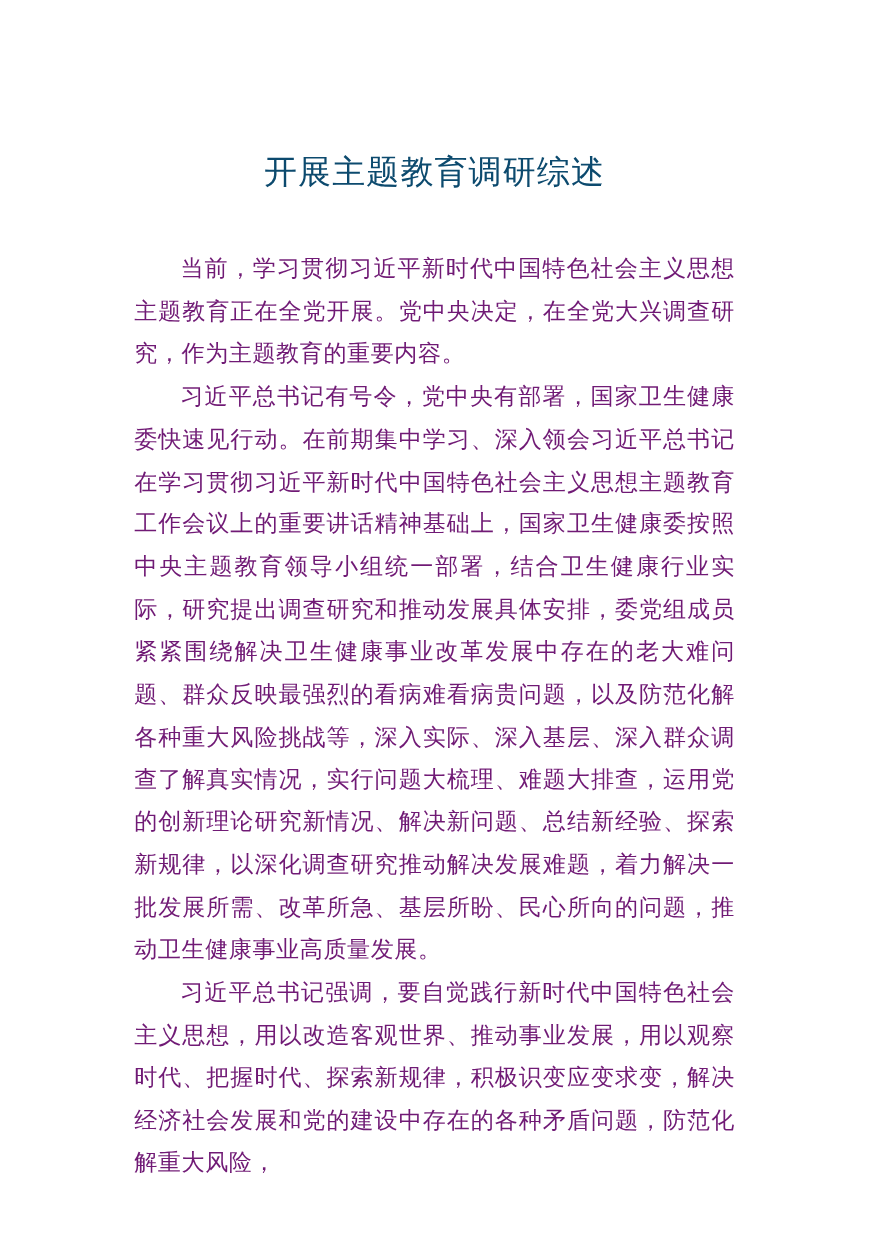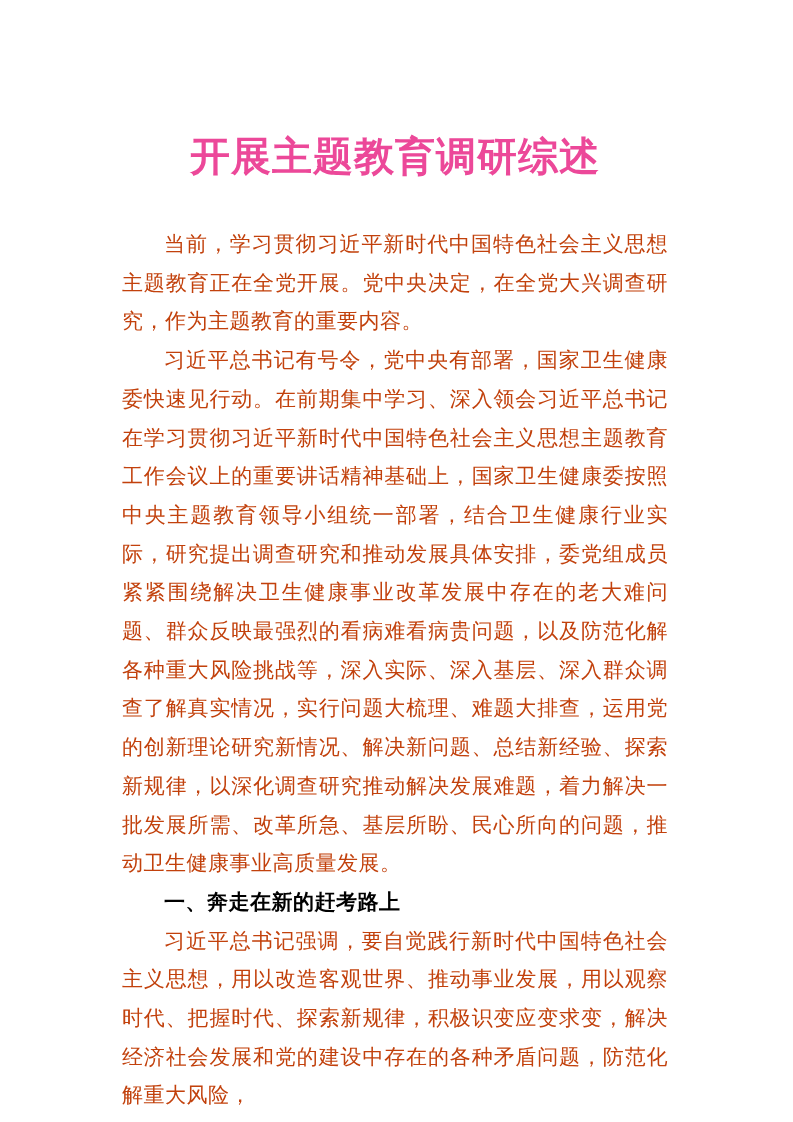--- a/index.html
+++ b/index.html
@@ -14,37 +14,37 @@
     background: #ffffff;
     overflow: hidden;
     box-sizing: border-box;
     padding: 136px 125px 0 122px;
     font-family: "Liberation Serif", "DejaVu Serif", serif;
     color: #000000;
   }
   .doc-title {
     margin: 0;
     padding: 0;
-    font-size: 40px;
+    font-size: 30px;
     line-height: 42px;
-    font-weight: bold;
+    font-weight: normal;
     text-align: center;
     letter-spacing: 1px;
-    color: #ec4899;
+    color: #0c4a6e;
     font-family: "Liberation Serif", "DejaVu Serif", serif;
   }
   .body-para {
     margin: 0;
     padding: 0;
     font-size: 21px;
     line-height: 38.7px;
     text-align: justify;
     text-indent: 2em;
     letter-spacing: 0.5px;
-    color: #c2410c;
+    color: #701a75;
     font-family: "Liberation Serif", "DejaVu Serif", serif;
   }
   .para-first {
     margin-top: 47px;
   }
   .section-heading {
     margin: 0;
     padding: 0;
     font-size: 21px;
     line-height: 38.7px;
@@ -58,16 +58,15 @@
 </head>
 <body>
 
 <div class="page">
   <h1 class="doc-title">开展主题教育调研综述</h1>
 
   <p class="body-para para-first">当前，学习贯彻习近平新时代中国特色社会主义思想主题教育正在全党开展。党中央决定，在全党大兴调查研究，作为主题教育的重要内容。</p>
 
   <p class="body-para">习近平总书记有号令，党中央有部署，国家卫生健康委快速见行动。在前期集中学习、深入领会习近平总书记在学习贯彻习近平新时代中国特色社会主义思想主题教育工作会议上的重要讲话精神基础上，国家卫生健康委按照中央主题教育领导小组统一部署，结合卫生健康行业实际，研究提出调查研究和推动发展具体安排，委党组成员紧紧围绕解决卫生健康事业改革发展中存在的老大难问题、群众反映最强烈的看病难看病贵问题，以及防范化解各种重大风险挑战等，深入实际、深入基层、深入群众调查了解真实情况，实行问题大梳理、难题大排查，运用党的创新理论研究新情况、解决新问题、总结新经验、探索新规律，以深化调查研究推动解决发展难题，着力解决一批发展所需、改革所急、基层所盼、民心所向的问题，推动卫生健康事业高质量发展。</p>
 
-  <h2 class="section-heading">一、奔走在新的赶考路上</h2>
 
   <p class="body-para">习近平总书记强调，要自觉践行新时代中国特色社会主义思想，用以改造客观世界、推动事业发展，用以观察时代、把握时代、探索新规律，积极识变应变求变，解决经济社会发展和党的建设中存在的各种矛盾问题，防范化解重大风险，</p>
 </div>
 
 </body></html>

